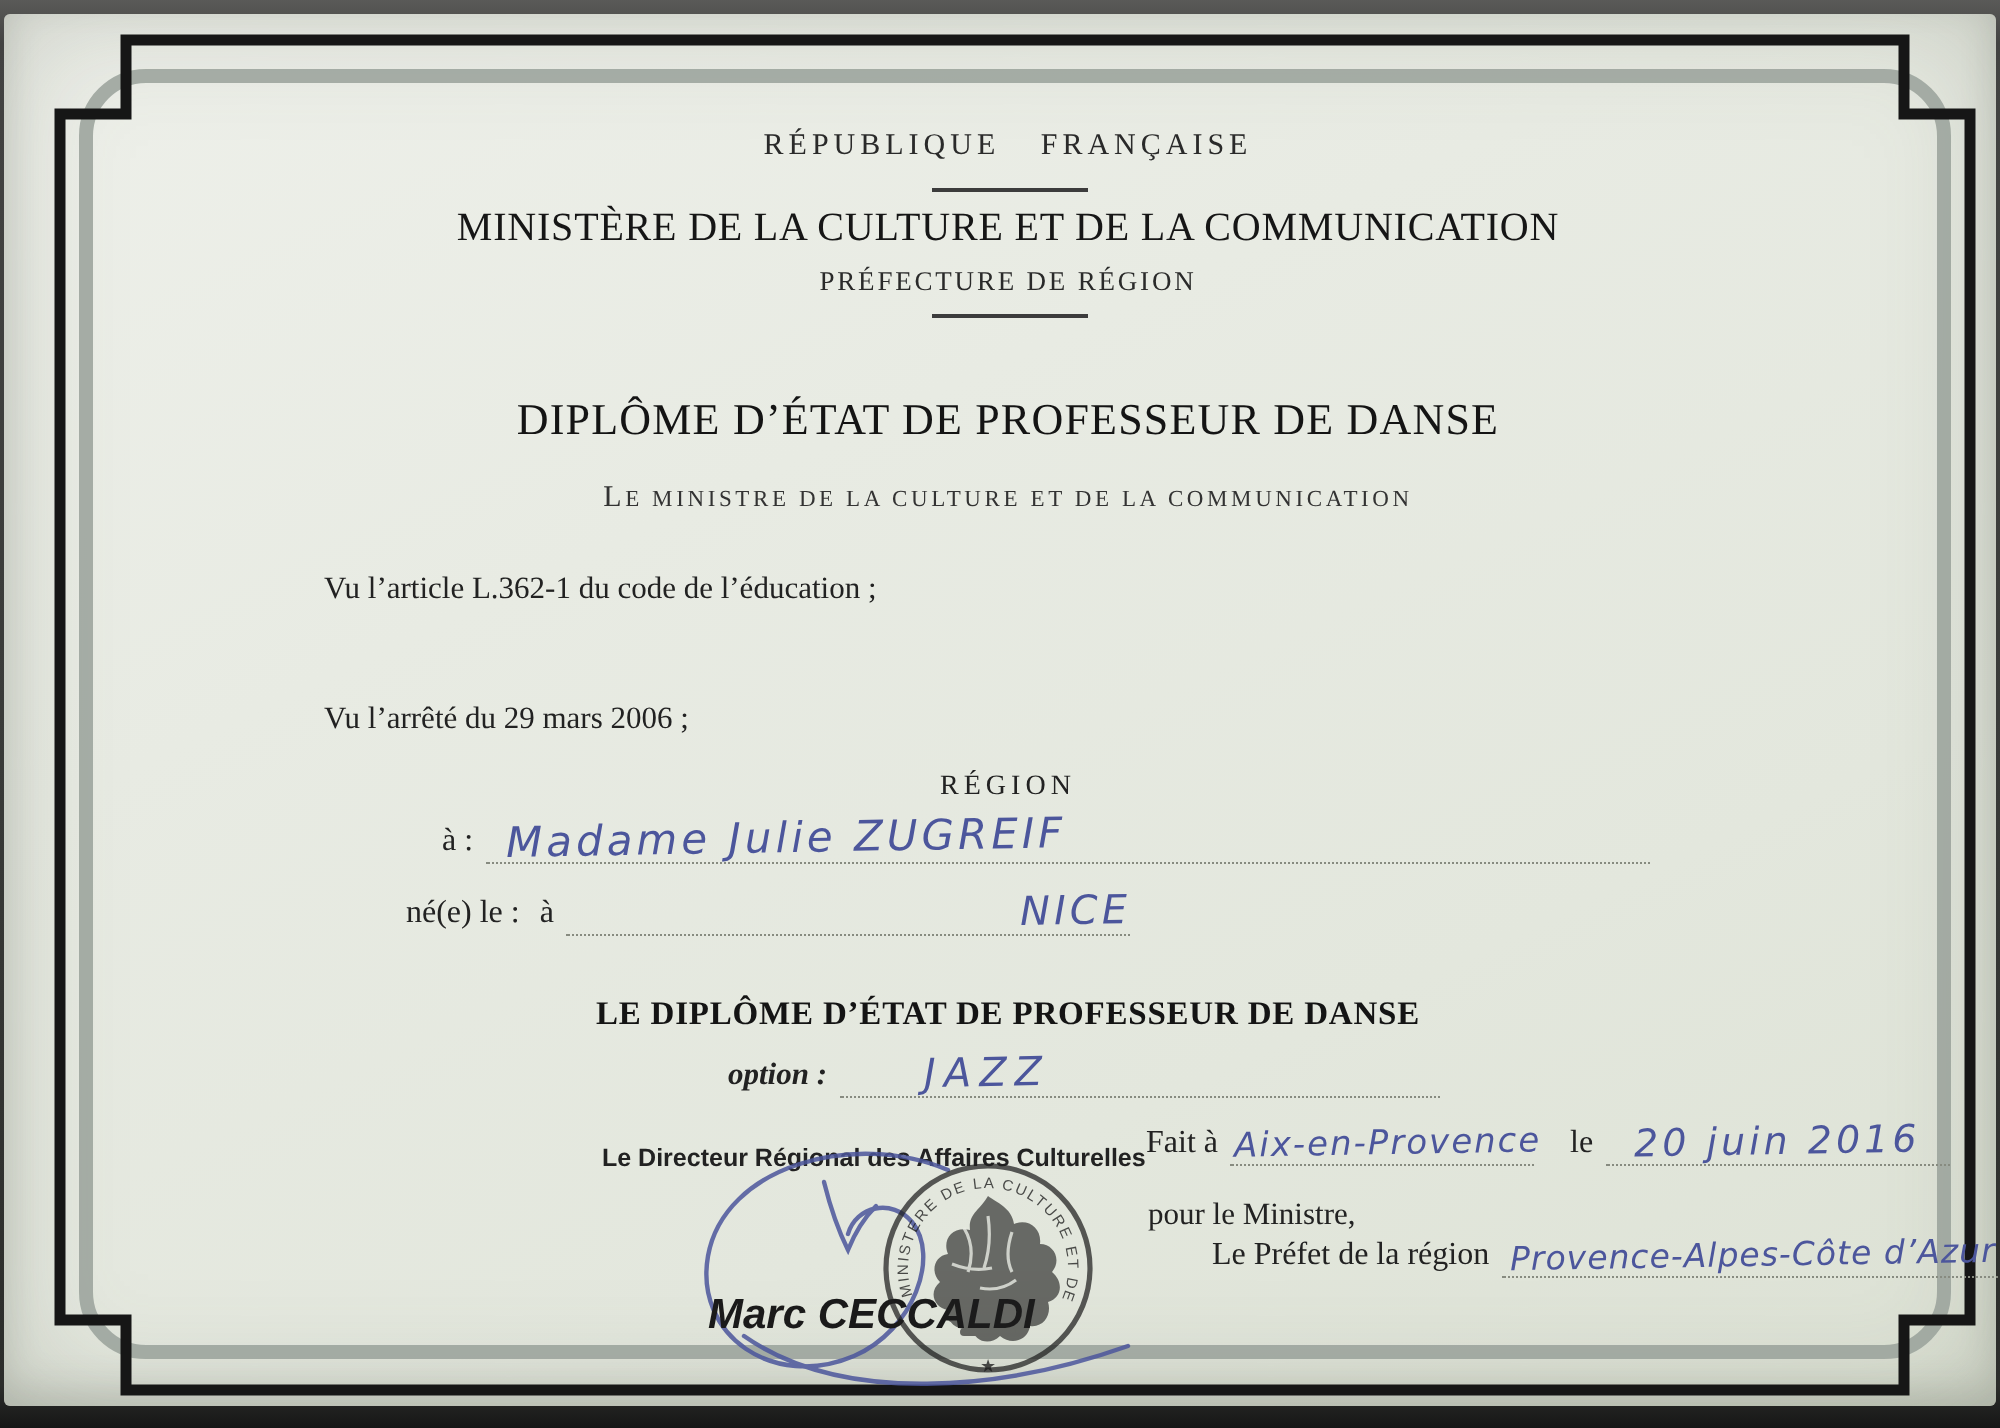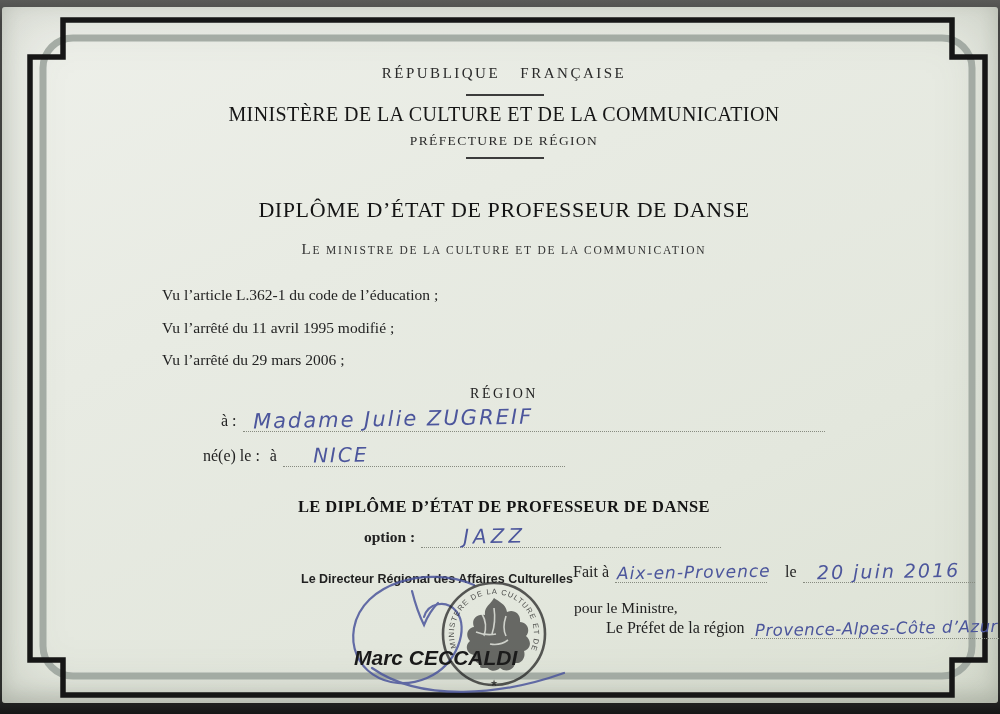--- a/index.html
+++ b/index.html
@@ -43,27 +43,27 @@
   .hw {
     font-family:"DejaVu Sans", sans-serif; font-style:italic;
     color:#4c569c; display:inline-block; transform:rotate(-1deg);
     letter-spacing:2px;
   }
   .row-a { left:219px; top:402px; }
   .row-a .seg { width:582px; padding-left:10px; }
   .row-a .hw { font-size:21px; }
   .row-b { left:201px; top:438px; }
   .row-b .seg1 { width:228px; padding-left:14px; }
-  .row-b .seg2 { width:282px; padding-left:30px; }
+  .row-b .seg2 { width:282px; padding-left:30px;text-align:right; }
   .row-b .mid { margin-left:10px; }
   .row-b .hw { font-size:20px; }
 
   .title2 { top:490px; font-size:16.5px; font-weight:bold; letter-spacing:.4px; color:#141414; }
   .row-opt { left:362px; top:519px; }
-  .row-opt .plabel { font-weight:bold; font-size:15.5px; }
+  .row-opt .plabel { font-weight:bold; font-size:15.5px;font-style:italic; }
   .row-opt .seg { width:300px; padding-left:42px; }
   .row-opt .hw { font-size:20px; letter-spacing:4px; }
 
   .sans { font-family:"Liberation Sans", sans-serif; }
   .dir-title { left:299px; top:565px; font-size:12.5px; font-weight:bold; color:#222; }
   .dir-name { left:352px; top:639px; font-size:21px; font-weight:bold; color:#1a1a1a; z-index:2;font-style:italic; }
   .sig-svg { position:absolute; left:330px; top:566px; z-index:1; }
   .stamp-svg { position:absolute; left:428px; top:563px; z-index:3; }
 
   .r1 { left:571px; top:555px; }
@@ -90,21 +90,20 @@
   <div class="abs centered rep">RÉPUBLIQUE FRANÇAISE</div>
   <div class="rule rule1"></div>
   <div class="abs centered ministere">MINISTÈRE DE LA CULTURE ET DE LA COMMUNICATION</div>
   <div class="abs centered prefecture">PRÉFECTURE DE RÉGION</div>
   <div class="rule rule2"></div>
 
   <div class="abs centered title">DIPLÔME D’ÉTAT DE PROFESSEUR DE DANSE</div>
   <div class="abs centered subtitle">LE MINISTRE DE LA CULTURE ET DE LA COMMUNICATION</div>
 
   <div class="abs vu vu1">Vu l’article L.362-1 du code de l’éducation ;</div>
-  <div class="abs vu vu2">Vu l’arrêté du 11 avril 1995 modifié ;</div>
   <div class="abs vu vu3">Vu l’arrêté du 29 mars 2006 ;</div>
 
   <div class="abs centered decerne">RÉGION</div>
 
   <div class="abs fieldrow row-a">
     <span class="plabel">à :</span>
     <span class="seg"><span class="hw">Madame Julie ZUGREIF</span></span>
   </div>
 
   <div class="abs fieldrow row-b">

